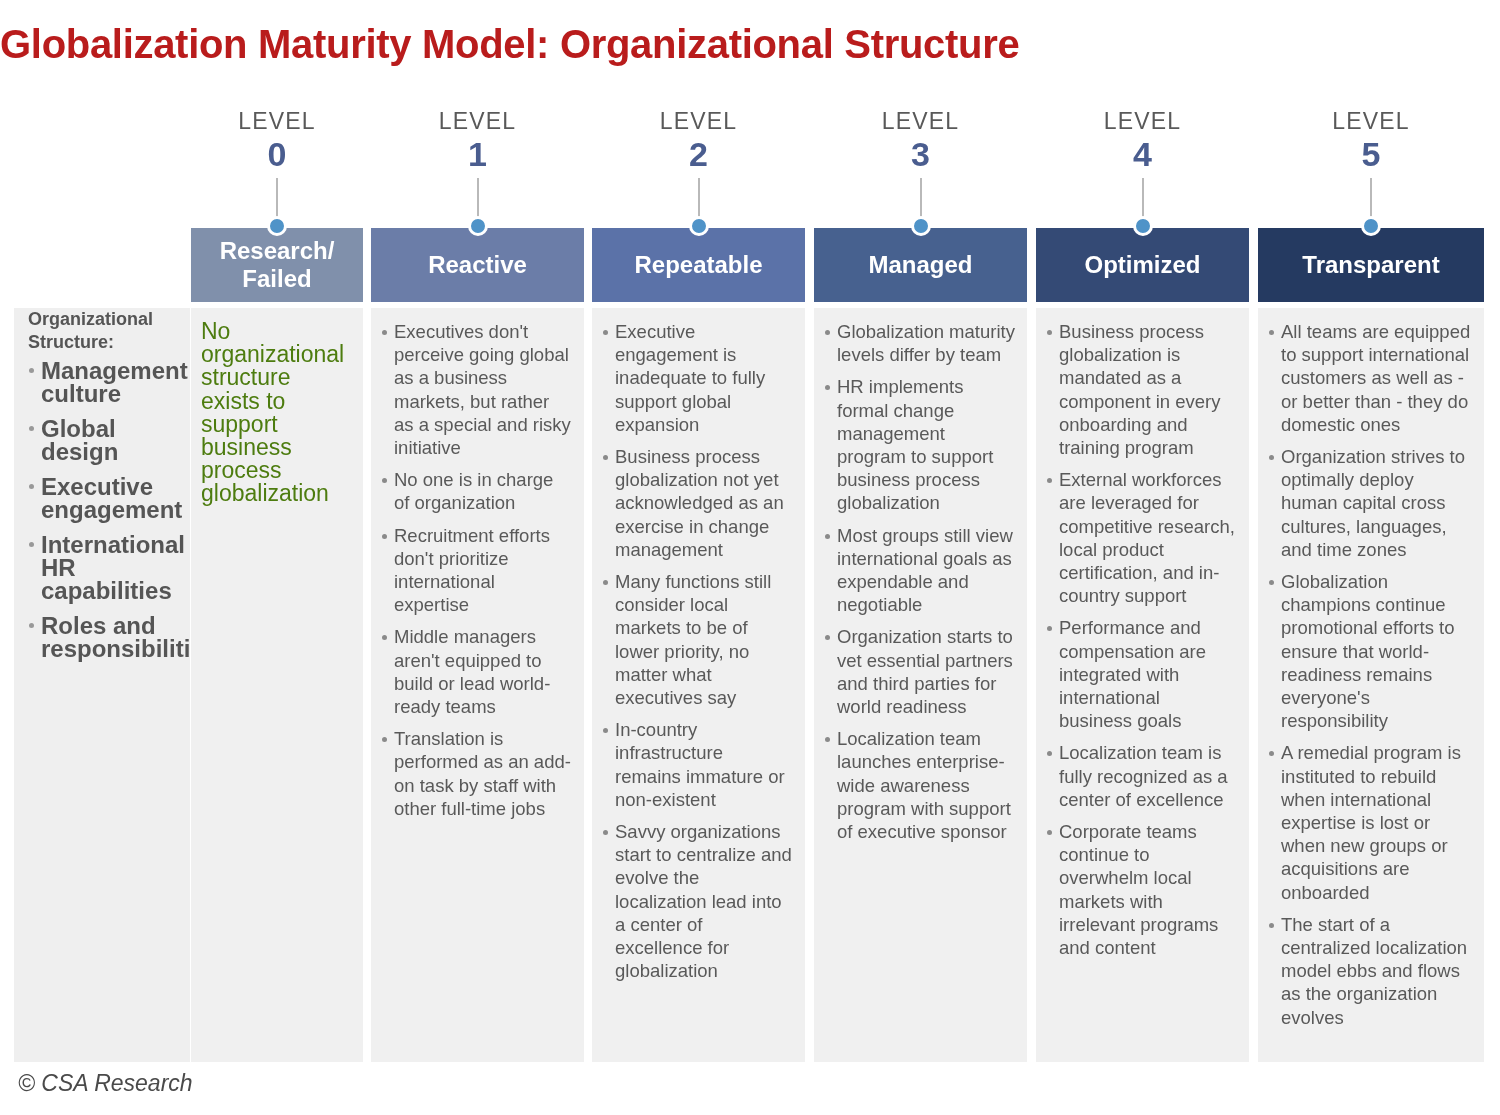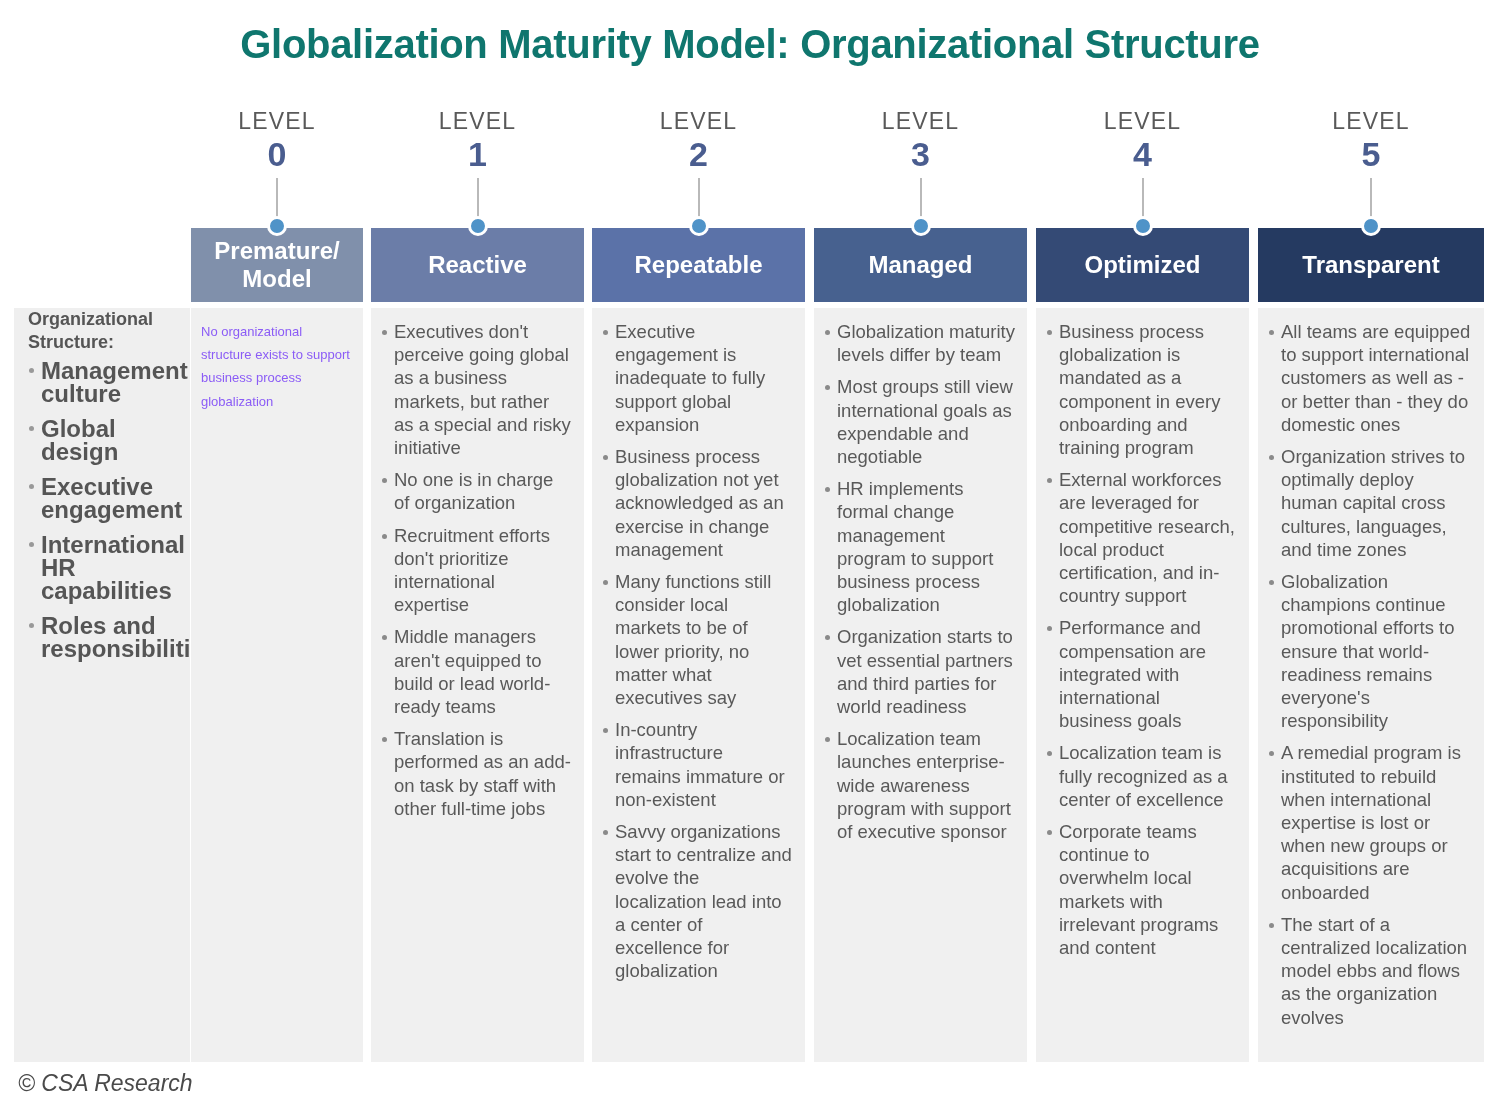--- a/index.html
+++ b/index.html
@@ -8,24 +8,24 @@
     background: #ffffff;
     font-family: "Liberation Sans", "DejaVu Sans", sans-serif;
     overflow: hidden;
   }
   #root { position: relative; width: 1500px; height: 1115px; }
 
   
   .title {
     position: absolute;
     top: 22px; left: 0; width: 1500px;
-    text-align: center;
+    text-align: left;
     font-size: 40px;
     font-weight: bold;
-    color: #0f766e;
+    color: #b91c1c;
     letter-spacing: -0.3px;
     white-space: nowrap;
   }
 
   
   .levels-row {
     position: absolute;
     top: 106px; left: 0; width: 1500px; height: 130px; text-decoration: underline;
   }
   .level-marker {
@@ -119,23 +119,23 @@
   ul.sidebar-bullets li {
     font-weight: bold;
     color: #555555;
     font-size: 24px;
     line-height: 23px;
     margin-bottom: 12px;
   }
   ul.sidebar-bullets li::before { background: #999999; top: 9px; }
 
   .plain-text {
-    font-size: 13px;
+    font-size: 23px;
     line-height: 23.2px;
-    color: #8b5cf6;
+    color: #4d7c0f;
   }
 
   
   .footer {
     position: absolute;
     left: 18px; top: 1070px;
     font-size: 23px;
     font-style: italic;
     color: #4a4a4a;
   }
@@ -181,21 +181,21 @@
       <div class="level-marker" style="left: 1281px;">
         <div class="level-word">LEVEL</div>
         <div class="level-num">5</div>
         <div class="level-stem"></div>
         <div class="level-dot"></div>
       </div>
     </div>
 
   <div id="headers-layer">
       <div class="hdr" style="left: 191px; width: 172px; background: rgb(128, 144, 171);">
-        <span>Premature/ Model</span>
+        <span>Research/ Failed</span>
       </div>
       <div class="hdr" style="left: 371px; width: 213px; background: rgb(107, 125, 168);">
         <span>Reactive</span>
       </div>
       <div class="hdr" style="left: 592px; width: 213px; background: rgb(91, 114, 168);">
         <span>Repeatable</span>
       </div>
       <div class="hdr" style="left: 814px; width: 213px; background: rgb(71, 97, 143);">
         <span>Managed</span>
       </div>
@@ -235,22 +235,22 @@
           <li>Executive engagement is inadequate to fully support global expansion</li>
           <li>Business process globalization not yet acknowledged as an exercise in change management</li>
           <li>Many functions still consider local markets to be of lower priority, no matter what executives say</li>
           <li>In-country infrastructure remains immature or non-existent</li>
           <li>Savvy organizations start to centralize and evolve the localization lead into a center of excellence for globalization</li>
         </ul>
       </div>
       <div class="col-body" style="left: 814px; width: 213px; height: 754px;">
         <ul class="bullets">
           <li>Globalization maturity levels differ by team</li>
+          <li>HR implements formal change management program to support business process globalization</li>
           <li>Most groups still view international goals as expendable and negotiable</li>
-          <li>HR implements formal change management program to support business process globalization</li>
           <li>Organization starts to vet essential partners and third parties for world readiness</li>
           <li>Localization team launches enterprise-wide awareness program with support of executive sponsor</li>
         </ul>
       </div>
       <div class="col-body" style="left: 1036px; width: 213px; height: 754px;">
         <ul class="bullets">
           <li>Business process globalization is mandated as a component in every onboarding and training program</li>
           <li>External workforces are leveraged for competitive research, local product certification, and in-country support</li>
           <li>Performance and compensation are integrated with international business goals</li>
           <li>Localization team is fully recognized as a center of excellence</li>

